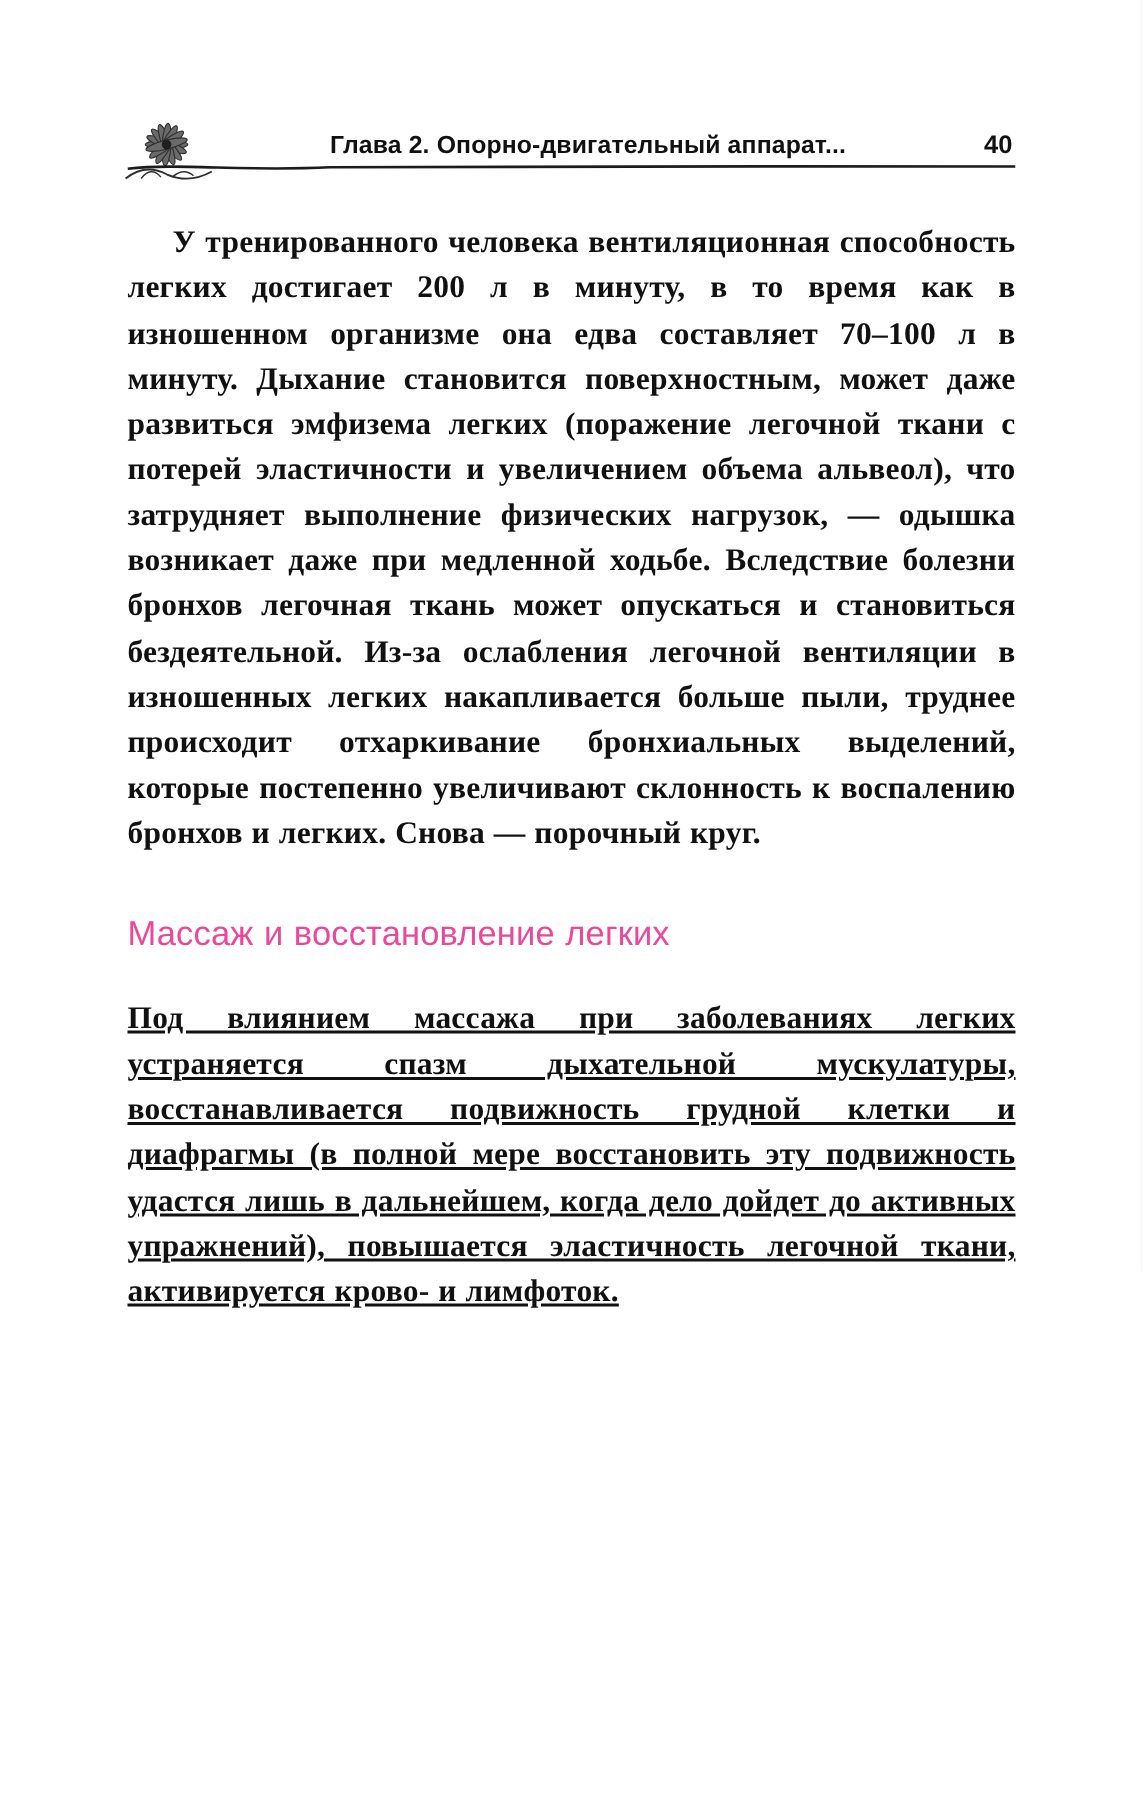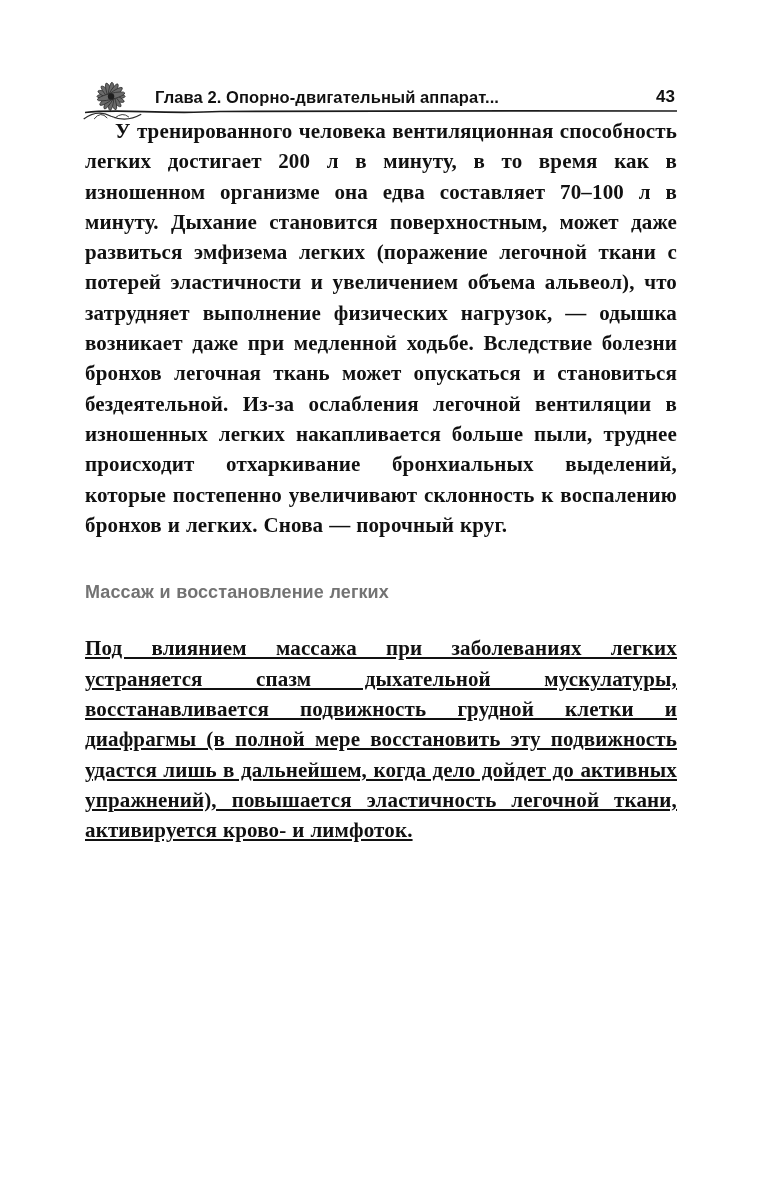--- a/index.html
+++ b/index.html
@@ -32,20 +32,21 @@
     bottom: -12px;
     width: 66px;
     height: 50px;
   }
   .flower-wrap svg { width: 100%; height: 100%; display: block; }
   .chapter {
     position: absolute;
     left: 70px;
     right: 48px;
     bottom: 9px;
+    text-align: center;
     font-family: "Liberation Sans", sans-serif;
     font-weight: 700;
     font-size: 16.5px;
     letter-spacing: 0.1px;
     white-space: nowrap;
   }
   .pagenum {
     position: absolute;
     right: 2px;
     bottom: 9px;
@@ -57,42 +58,43 @@
     position: absolute;
     left: 0;
     bottom: 0;
     width: 100%;
     height: 10px;
     display: block;
   }
 
   
   .bodytext {
+    margin-top: 30px;
     font-size: 21px;
     line-height: 30.3px;
     font-weight: 700;
     text-align: justify;
     letter-spacing: 0.15px;
     word-spacing: 0.5px;
     hyphens: manual;
   }
   .bodytext p {
     margin: 0;
     text-indent: 30px;
   }
   .bodytext p.noindent { text-indent: 0; text-decoration: underline; }
   .section-heading {
     font-family: "Liberation Sans", sans-serif;
-    font-weight: 700;
-    font-size: 18px;
+    font-weight: 400;
+    font-size: 23px;
     letter-spacing: 0.1px;
     margin: 37px 0 26px 0;
     text-align: left;
     text-indent: 0;
-    color: #737373;
+    color: #ec4899;
   }
 </style>
 </head>
 <body>
 
 <div class="page">
   <div class="content">
 
     <header class="header">
       <div class="flower-wrap">
@@ -107,21 +109,21 @@
             <ellipse rx="15" ry="3.2" transform="rotate(142)"></ellipse>
             <ellipse rx="15" ry="3.2" transform="rotate(166)"></ellipse>
           </g>
           <circle cx="34" cy="18" r="3.4" fill="#1f1f1f"></circle>
           <path d="M5 42 Q 19 31 34 39 Q 50 46 66 37" stroke="#2f2f2f" fill="none" stroke-width="1.3"></path>
           <path d="M16 42 Q 23 33 30 41" stroke="#2f2f2f" fill="none" stroke-width="1"></path>
           <path d="M38 41 Q 46 34 53 40" stroke="#2f2f2f" fill="none" stroke-width="1"></path>
         </svg>
       </div>
       <div class="chapter">Глава 2. Опорно-двигательный аппарат...</div>
-      <div class="pagenum">43</div>
+      <div class="pagenum">40</div>
       <svg class="rule" viewBox="0 0 592 10" preserveAspectRatio="none" aria-hidden="true">
         <path d="M0 6.5 C 35 2.5 75 8.5 135 5.5 C 280 4.5 440 5 592 5" stroke="#1c1c1c" stroke-width="1.7" fill="none"></path>
       </svg>
     </header>
 
     <main class="bodytext">
       <p>У тренированного человека вентиляционная способность легких достигает 200 л в минуту, в то время как в изношенном организме она едва со­ставляет 70–100 л в минуту. Дыхание становится поверхностным, может даже развиться эмфизема легких (поражение легочной ткани с потерей эла­стичности и увеличением объема альвеол), что за­трудняет выполнение физических нагрузок, — одышка возникает даже при медленной ходьбе. Вследствие болезни бронхов легочная ткань мо­жет опускаться и становиться бездеятельной. Из-за ослабления легочной вентиляции в изношен­ных легких накапливается больше пыли, труднее происходит отхаркивание бронхиальных выделе­ний, которые постепенно увеличивают склон­ность к воспалению бронхов и легких. Снова — по­рочный круг.</p>
       <h2 class="section-heading">Массаж и восстановление легких</h2>
       <p class="noindent">Под влиянием массажа при заболеваниях легких устраняется спазм дыхательной мускулатуры, восстанавливается подвижность грудной клетки и диафрагмы (в полной мере восстановить эту под­вижность удастся лишь в дальнейшем, когда дело дойдет до активных упражнений), повышается эластичность легочной ткани, активируется кро­во- и лимфоток.</p>
     </main>

